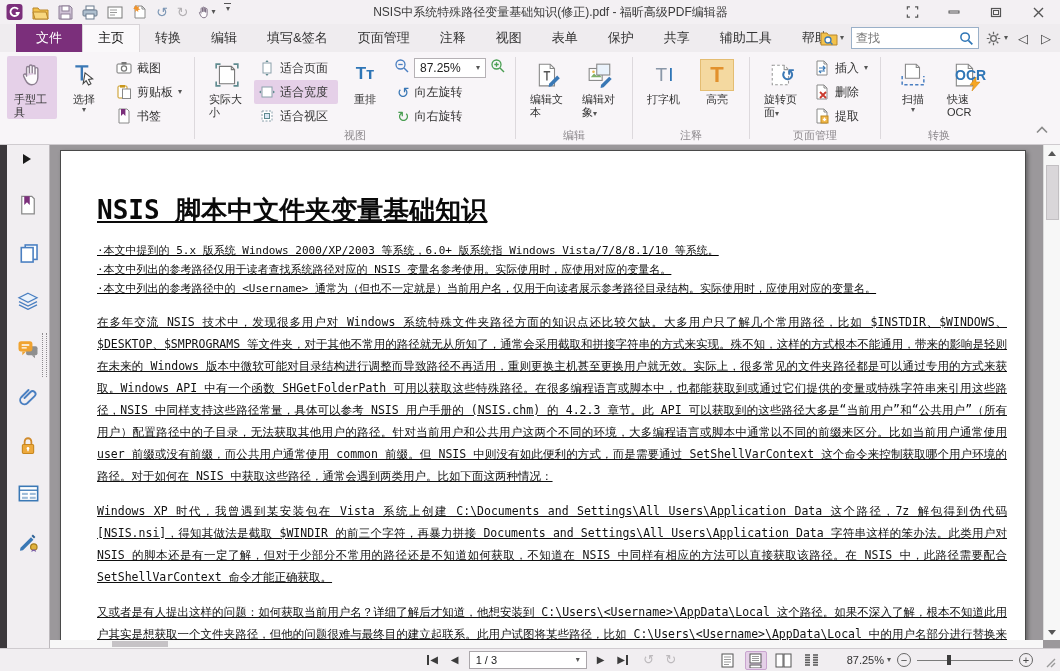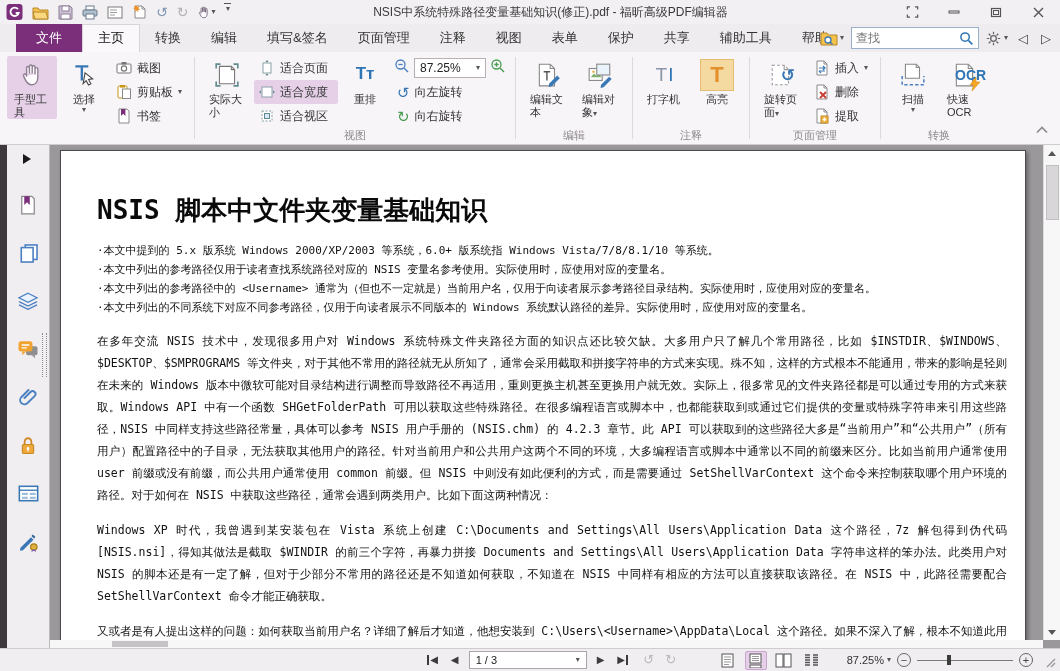--- a/index.html
+++ b/index.html
@@ -57,21 +57,21 @@
   .rail-icons { position:absolute; top:36px; left:7px; right:0; display:flex; flex-direction:column; align-items:center; }
   .rail-icons .ribtn { width:24px; height:24px; margin:12px 0; display:flex; align-items:center; justify-content:center; }
   .rail-grip { position:absolute; right:2px; top:188px; height:44px; width:5px; border-left:1px dotted #8e8a8e; border-right:1px dotted #8e8a8e; }
 
   .docarea { flex:1 1 auto; background:#9b989b; position:relative; overflow:hidden; }
   .page { position:absolute; left:10px; top:5px; width:966px; height:520px; background:#fff; border:1px solid #4a4a4a; box-shadow:2px 2px 4px rgba(0,0,0,.35); padding:42px 18px 0 36px; overflow:hidden; }
   .doc-title { font-size:26px; font-weight:bold; color:#0a0a0a; font-family:"DejaVu Sans","Liberation Sans",sans-serif; }
   .doc-bullets { margin-top:13px; }
   .doc-bullets div { font-size:11px; line-height:19px; color:#111; }
   .doc-p { font-size:11.5px; line-height:22px; color:#111; text-align:justify; margin-top:13px; }
-  .docfont { font-family:"DejaVu Sans Mono","Liberation Mono",monospace; }
+  .docfont { font-family:"DejaVu Sans Mono","Liberation Mono",monospace;text-decoration:underline; }
 
   .vscroll { position:absolute; right:0; top:0; bottom:8px; width:17px; background:#f7f7f7; border-left:1px solid #dcdcdc; }
   .vs-up { height:16px; display:flex; align-items:center; justify-content:center; }
   .tri-up { width:0; height:0; border-bottom:5px solid #555; border-left:4px solid transparent; border-right:4px solid transparent; }
   .tri-down { width:0; height:0; border-top:5px solid #555; border-left:4px solid transparent; border-right:4px solid transparent; }
   .vs-down { position:absolute; bottom:0; left:0; right:0; height:16px; display:flex; align-items:center; justify-content:center; }
   .vs-thumb { position:absolute; top:20px; left:2px; width:13px; height:55px; background:#d9d6d9; border:1px solid #c2bfc2; }
   .hscroll { position:absolute; bottom:0; left:0; right:17px; height:8px; background:#f7f7f7; }
   .hs-thumb { position:absolute; left:62px; top:1px; width:56px; height:6px; background:#c6c3c6; }
 
@@ -533,21 +533,20 @@
     <div class="rail-grip"></div>
   </div>
 
   <div class="docarea">
     <div class="page">
       <div class="doc-title docfont">NSIS 脚本中文件夹变量基础知识</div>
       <div class="doc-bullets docfont">
         <div>·本文中提到的 5.x 版系统 Windows 2000/XP/2003 等系统，6.0+ 版系统指 Windows Vista/7/8/8.1/10 等系统。</div>
         <div>·本文中列出的参考路径仅用于读者查找系统路径对应的 NSIS 变量名参考使用。实际使用时，应使用对应的变量名。</div>
         <div>·本文中列出的参考路径中的 &lt;Username&gt; 通常为（但也不一定就是）当前用户名，仅用于向读者展示参考路径目录结构。实际使用时，应使用对应的变量名。</div>
-        <div>·本文中列出的不同系统下对应不同参考路径，仅用于向读者展示不同版本的 Windows 系统默认路径的差异。实际使用时，应使用对应的变量名。</div>
       </div>
       <p class="doc-p docfont">在多年交流 NSIS 技术中，发现很多用户对 Windows 系统特殊文件夹路径方面的知识点还比较欠缺。大多用户只了解几个常用路径，比如 $INSTDIR、$WINDOWS、$DESKTOP、$SMPROGRAMS 等文件夹，对于其他不常用的路径就无从所知了，通常会采用截取和拼接字符串的方式来实现。殊不知，这样的方式根本不能通用，带来的影响是轻则在未来的 Windows 版本中微软可能对目录结构进行调整而导致路径不再适用，重则更换主机甚至更换用户就无效。实际上，很多常见的文件夹路径都是可以通过专用的方式来获取。Windows API 中有一个函数 SHGetFolderPath 可用以获取这些特殊路径。在很多编程语言或脚本中，也都能获取到或通过它们提供的变量或特殊字符串来引用这些路径，NSIS 中同样支持这些路径常量，具体可以参考 NSIS 用户手册的 (NSIS.chm) 的 4.2.3 章节。此 API 可以获取到的这些路径大多是“当前用户”和“公共用户”（所有用户）配置路径中的子目录，无法获取其他用户的路径。针对当前用户和公共用户这两个不同的环境，大多编程语言或脚本中通常以不同的前缀来区分。比如当前用户通常使用 user 前缀或没有前缀，而公共用户通常使用 common 前缀。但 NSIS 中则没有如此便利的方式，而是需要通过 SetShellVarContext 这个命令来控制获取哪个用户环境的路径。对于如何在 NSIS 中获取这些路径，通常会遇到两类用户。比如下面这两种情况：</p>
       <p class="doc-p docfont">Windows XP 时代，我曾遇到某安装包在 Vista 系统上创建 C:\Documents and Settings\All Users\Application Data 这个路径，7z 解包得到伪代码[NSIS.nsi]，得知其做法是截取 $WINDIR 的前三个字符，再暴力拼接 Documents and Settings\All Users\Application Data 字符串这样的笨办法。此类用户对 NSIS 的脚本还是有一定了解，但对于少部分不常用的路径还是不知道如何获取，不知道在 NSIS 中同样有相应的方法可以直接获取该路径。在 NSIS 中，此路径需要配合 SetShellVarContext 命令才能正确获取。</p>
       <p class="doc-p docfont">又或者是有人提出这样的问题：如何获取当前用户名？详细了解后才知道，他想安装到 C:\Users\&lt;Username&gt;\AppData\Local 这个路径。如果不深入了解，根本不知道此用户其实是想获取一个文件夹路径，但他的问题很难与最终目的建立起联系。此用户试图将某些路径，比如 C:\Users\&lt;Username&gt;\AppData\Local 中的用户名部分进行替换来达成目的。在 Windows 10 之前，重装系统时如果不格式化原系统分区，直接进行覆盖安装，那么即使新的用户名也叫 &lt;Username&gt;，但是相关的文件夹路径中用户名的会变成“&lt;Username&gt;.随机字符串”。如果系统版本是 5.x，则目录结构都不一样，暴力拼接根本不可能拿到正确路径。部分用户最初并不知道这类路径是可以直接获取，导致提出的问题与实际的目的有很大偏差。在 NSIS 中，用 $LOCALAPPDATA 变量即可解决问题。</p>
 
     </div>
     <div class="vscroll">
       <div class="vs-up">
           <span class="tri-up"></span>
         </div>

